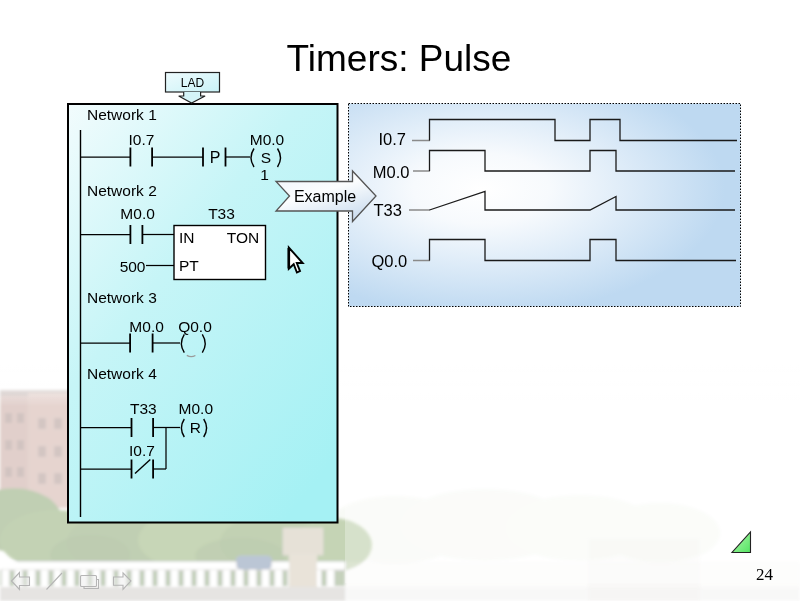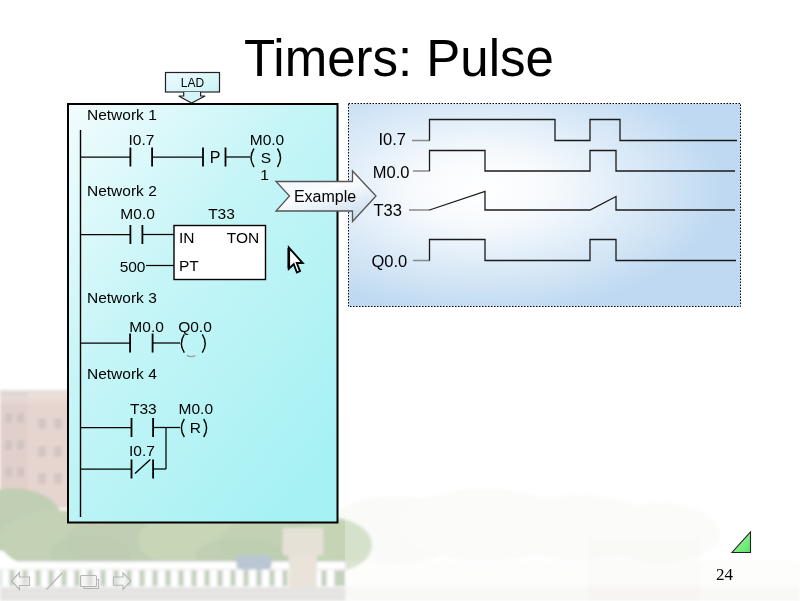--- a/index.html
+++ b/index.html
@@ -1,20 +1,20 @@
 <!DOCTYPE html>
 <html><head>
 <meta charset="utf-8">
 <style>
   html,body{margin:0;padding:0;}
   body{width:800px;height:601px;background:#ffffff;overflow:hidden;position:relative;
        font-family:"Liberation Sans",sans-serif;}
   #title{position:absolute;left:0;top:34.5px;width:798px;text-align:center;
-         font-size:51px;line-height:47px;color:#000;}
-  #pagenum{position:absolute;left:716px;top:566.5px;width:30px;
+         font-size:37px;line-height:47px;color:#000;}
+  #pagenum{position:absolute;left:756px;top:566.5px;width:30px;
            font-family:"Liberation Serif",serif;font-size:17px;line-height:16px;color:#000;}
   svg{position:absolute;left:0;top:0;}
 </style>
 </head>
 <body>
 
 <svg id="bg" width="800" height="601" viewBox="0 0 800 601">
   <defs>
     <filter id="blur2" x="-20%" y="-20%" width="140%" height="140%">
         <feGaussianBlur stdDeviation="1.7"></feGaussianBlur>

